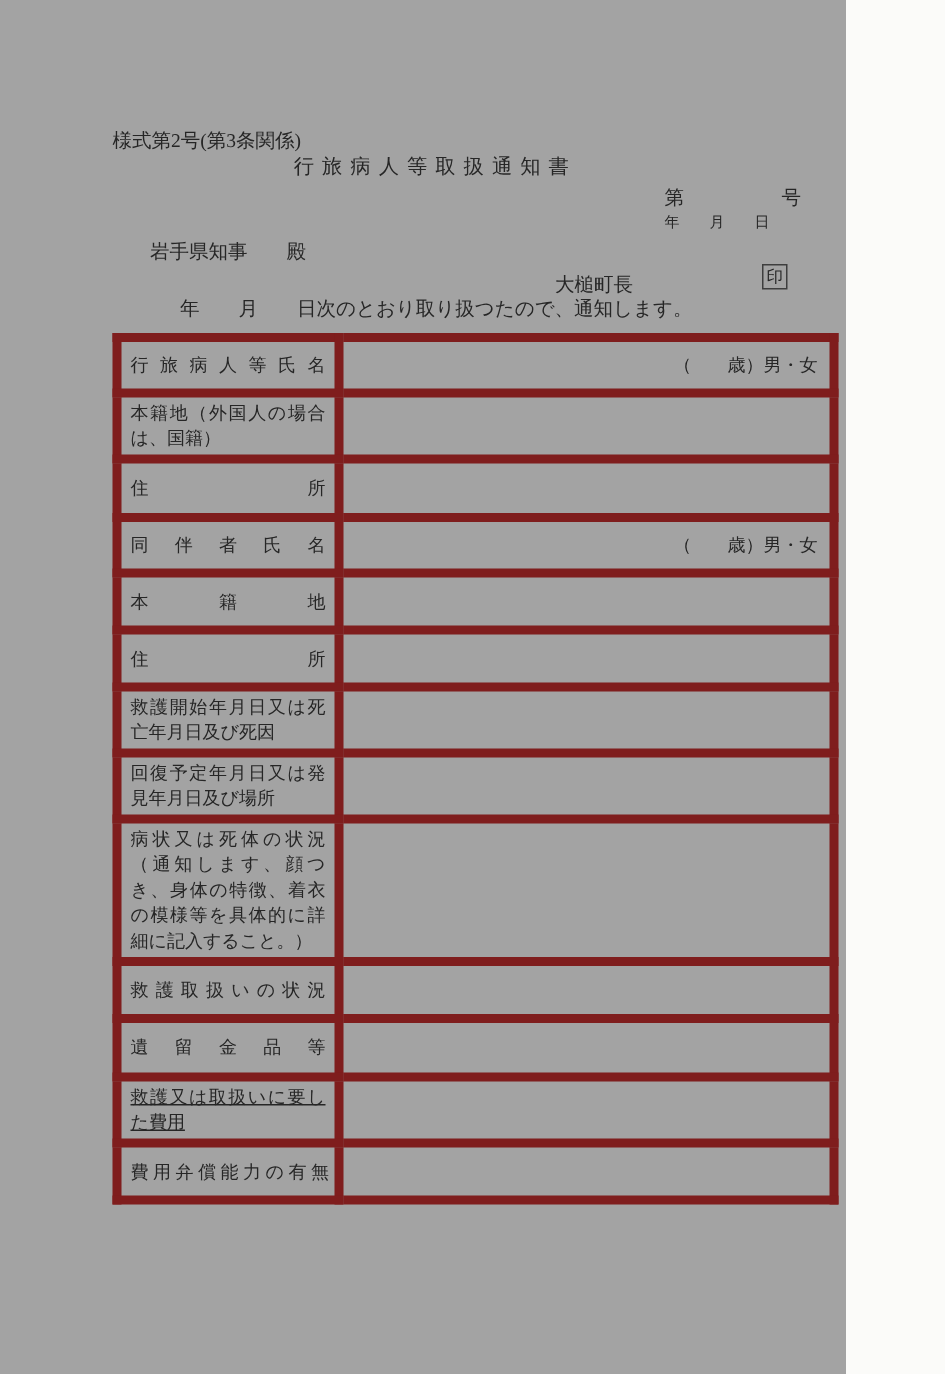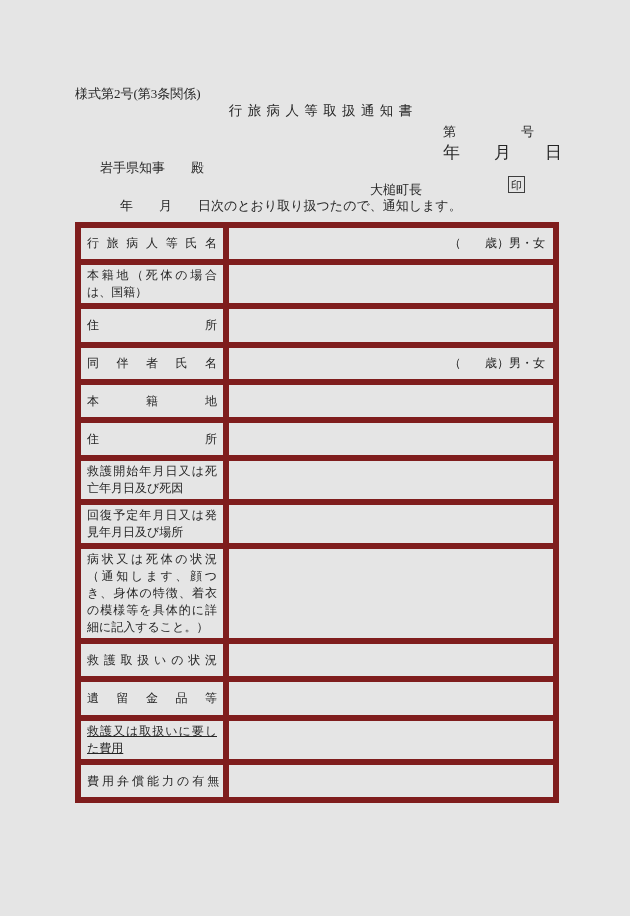--- a/index.html
+++ b/index.html
@@ -4,31 +4,31 @@
 <style>
   html, body {
     margin: 0;
     padding: 0;
     background: #fbfbf9;
     font-family: "Liberation Serif", "DejaVu Serif", serif;
     color: #262626;
   }
   .page {
     position: relative;
-    width: 630px;
+    width: 564px;
     height: 916px;
-    background: #e5e5e5;
+    background: #a3a3a3;
     overflow: hidden;
   }
   .abs { position: absolute; white-space: pre; }
 
   .form-id   { left: 75px;  top: 85px;  font-size: 13px; }
   .doc-title { left: 12px; right: 0; top: 102px; text-align: center; font-size: 13.5px; letter-spacing: 1px; }
   .doc-no    { left: 443px; top: 123px; font-size: 13px; }
-  .doc-date  { left: 443px; top: 141px; font-size: 17px; }
+  .doc-date  { left: 443px; top: 141px; font-size: 10px; }
   .addressee { left: 100px; top: 159px; font-size: 13px; }
   .sender    { left: 370px; top: 181px; font-size: 13px; }
   .seal {
     left: 508px; top: 176px;
     width: 17px; height: 17px;
     border: 1px solid #3e3e3e;
     font-size: 11px; line-height: 17px;
     text-align: center;
     box-sizing: border-box;
   }
@@ -96,21 +96,21 @@
     <colgroup>
         <col class="col-label">
         <col>
       </colgroup>
     <tbody>
       <tr class="r1">
         <td class="lbl spread">行 旅 病 人 等 氏 名</td>
         <td class="val agesex">（　　歳）男・女</td>
       </tr>
       <tr class="r2">
-        <td class="lbl wrap">本籍地（死体の場合は、国籍）</td>
+        <td class="lbl wrap">本籍地（外国人の場合は、国籍）</td>
         <td class="val"></td>
       </tr>
       <tr class="r3">
         <td class="lbl spread">住　　　　　　　　所</td>
         <td class="val"></td>
       </tr>
       <tr class="r4">
         <td class="lbl spread">同　伴　者　氏　名</td>
         <td class="val agesex">（　　歳）男・女</td>
       </tr>

